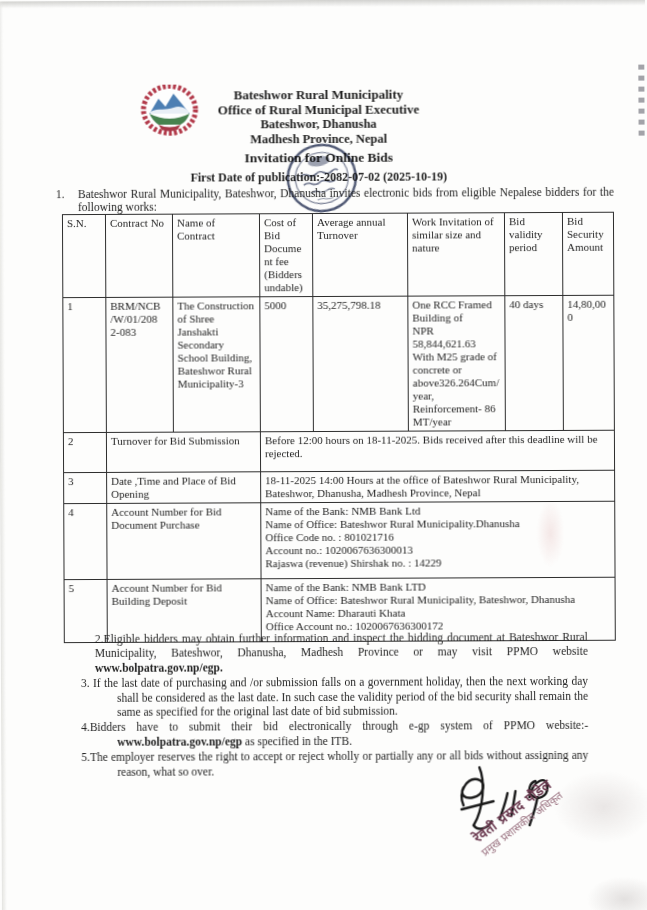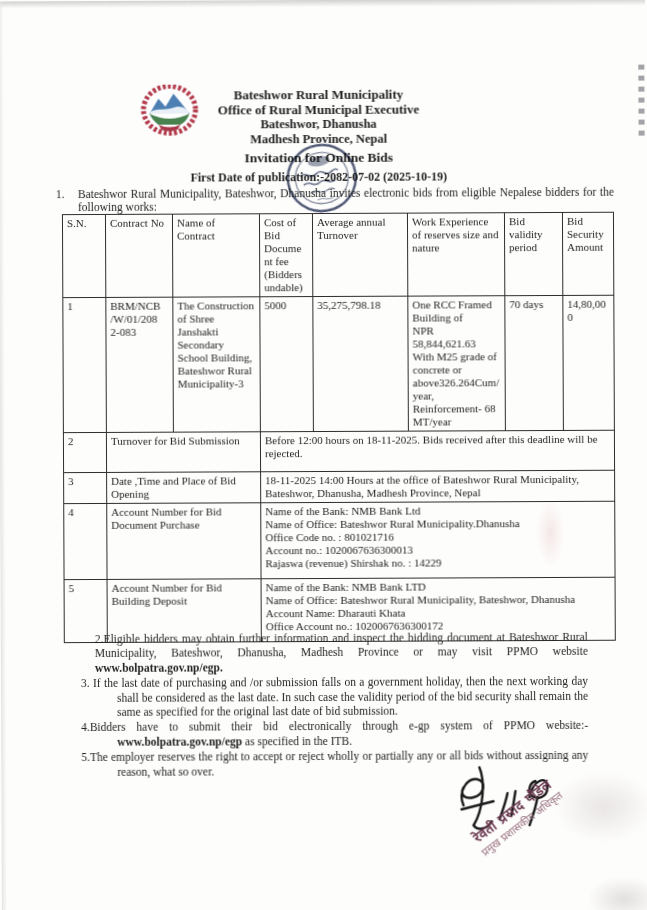--- a/index.html
+++ b/index.html
@@ -147,40 +147,40 @@
         <th>S.N.</th>
         <th>Contract No</th>
         <th class="jlab">Name of Contract</th>
         <th class="pre">Cost of
 Bid
 Docume
 nt fee
 (Bidders
 undable)</th>
         <th class="jlab">Average annual Turnover</th>
-        <th class="jlab">Work Experience of reserves size and nature</th>
+        <th class="jlab">Work Invitation of similar size and nature</th>
         <th>Bid validity period</th>
         <th class="pre">Bid
 Security
 Amount</th>
       </tr>
       <tr style="height:122px">
         <td>1</td>
         <td class="pre">BRM/NCB
 /W/01/208
 2-083</td>
         <td class="cname">The Construction of Shree Janshakti Secondary School Building, Bateshwor Rural Municipality-3</td>
         <td>5000</td>
         <td>35,275,798.18</td>
         <td class="pre">One RCC Framed Building of
 NPR
 58,844,621.63
 With M25 grade of concrete or above326.264Cum/ year,
-Reinforcement- 68 MT/year</td>
-        <td>70 days</td>
+Reinforcement- 86 MT/year</td>
+        <td>40 days</td>
         <td>14,80,000</td>
       </tr>
       <tr style="height:40px">
         <td>2</td>
         <td colspan="2" class="jlab">Turnover for Bid Submission</td>
         <td colspan="5" class="pre">Before 12:00 hours on 18-11-2025. Bids received after this deadline will be rejected.</td>
       </tr>
       <tr style="height:28px">
         <td>3</td>
         <td colspan="2" class="jlab">Date ,Time and Place of Bid Opening</td>

